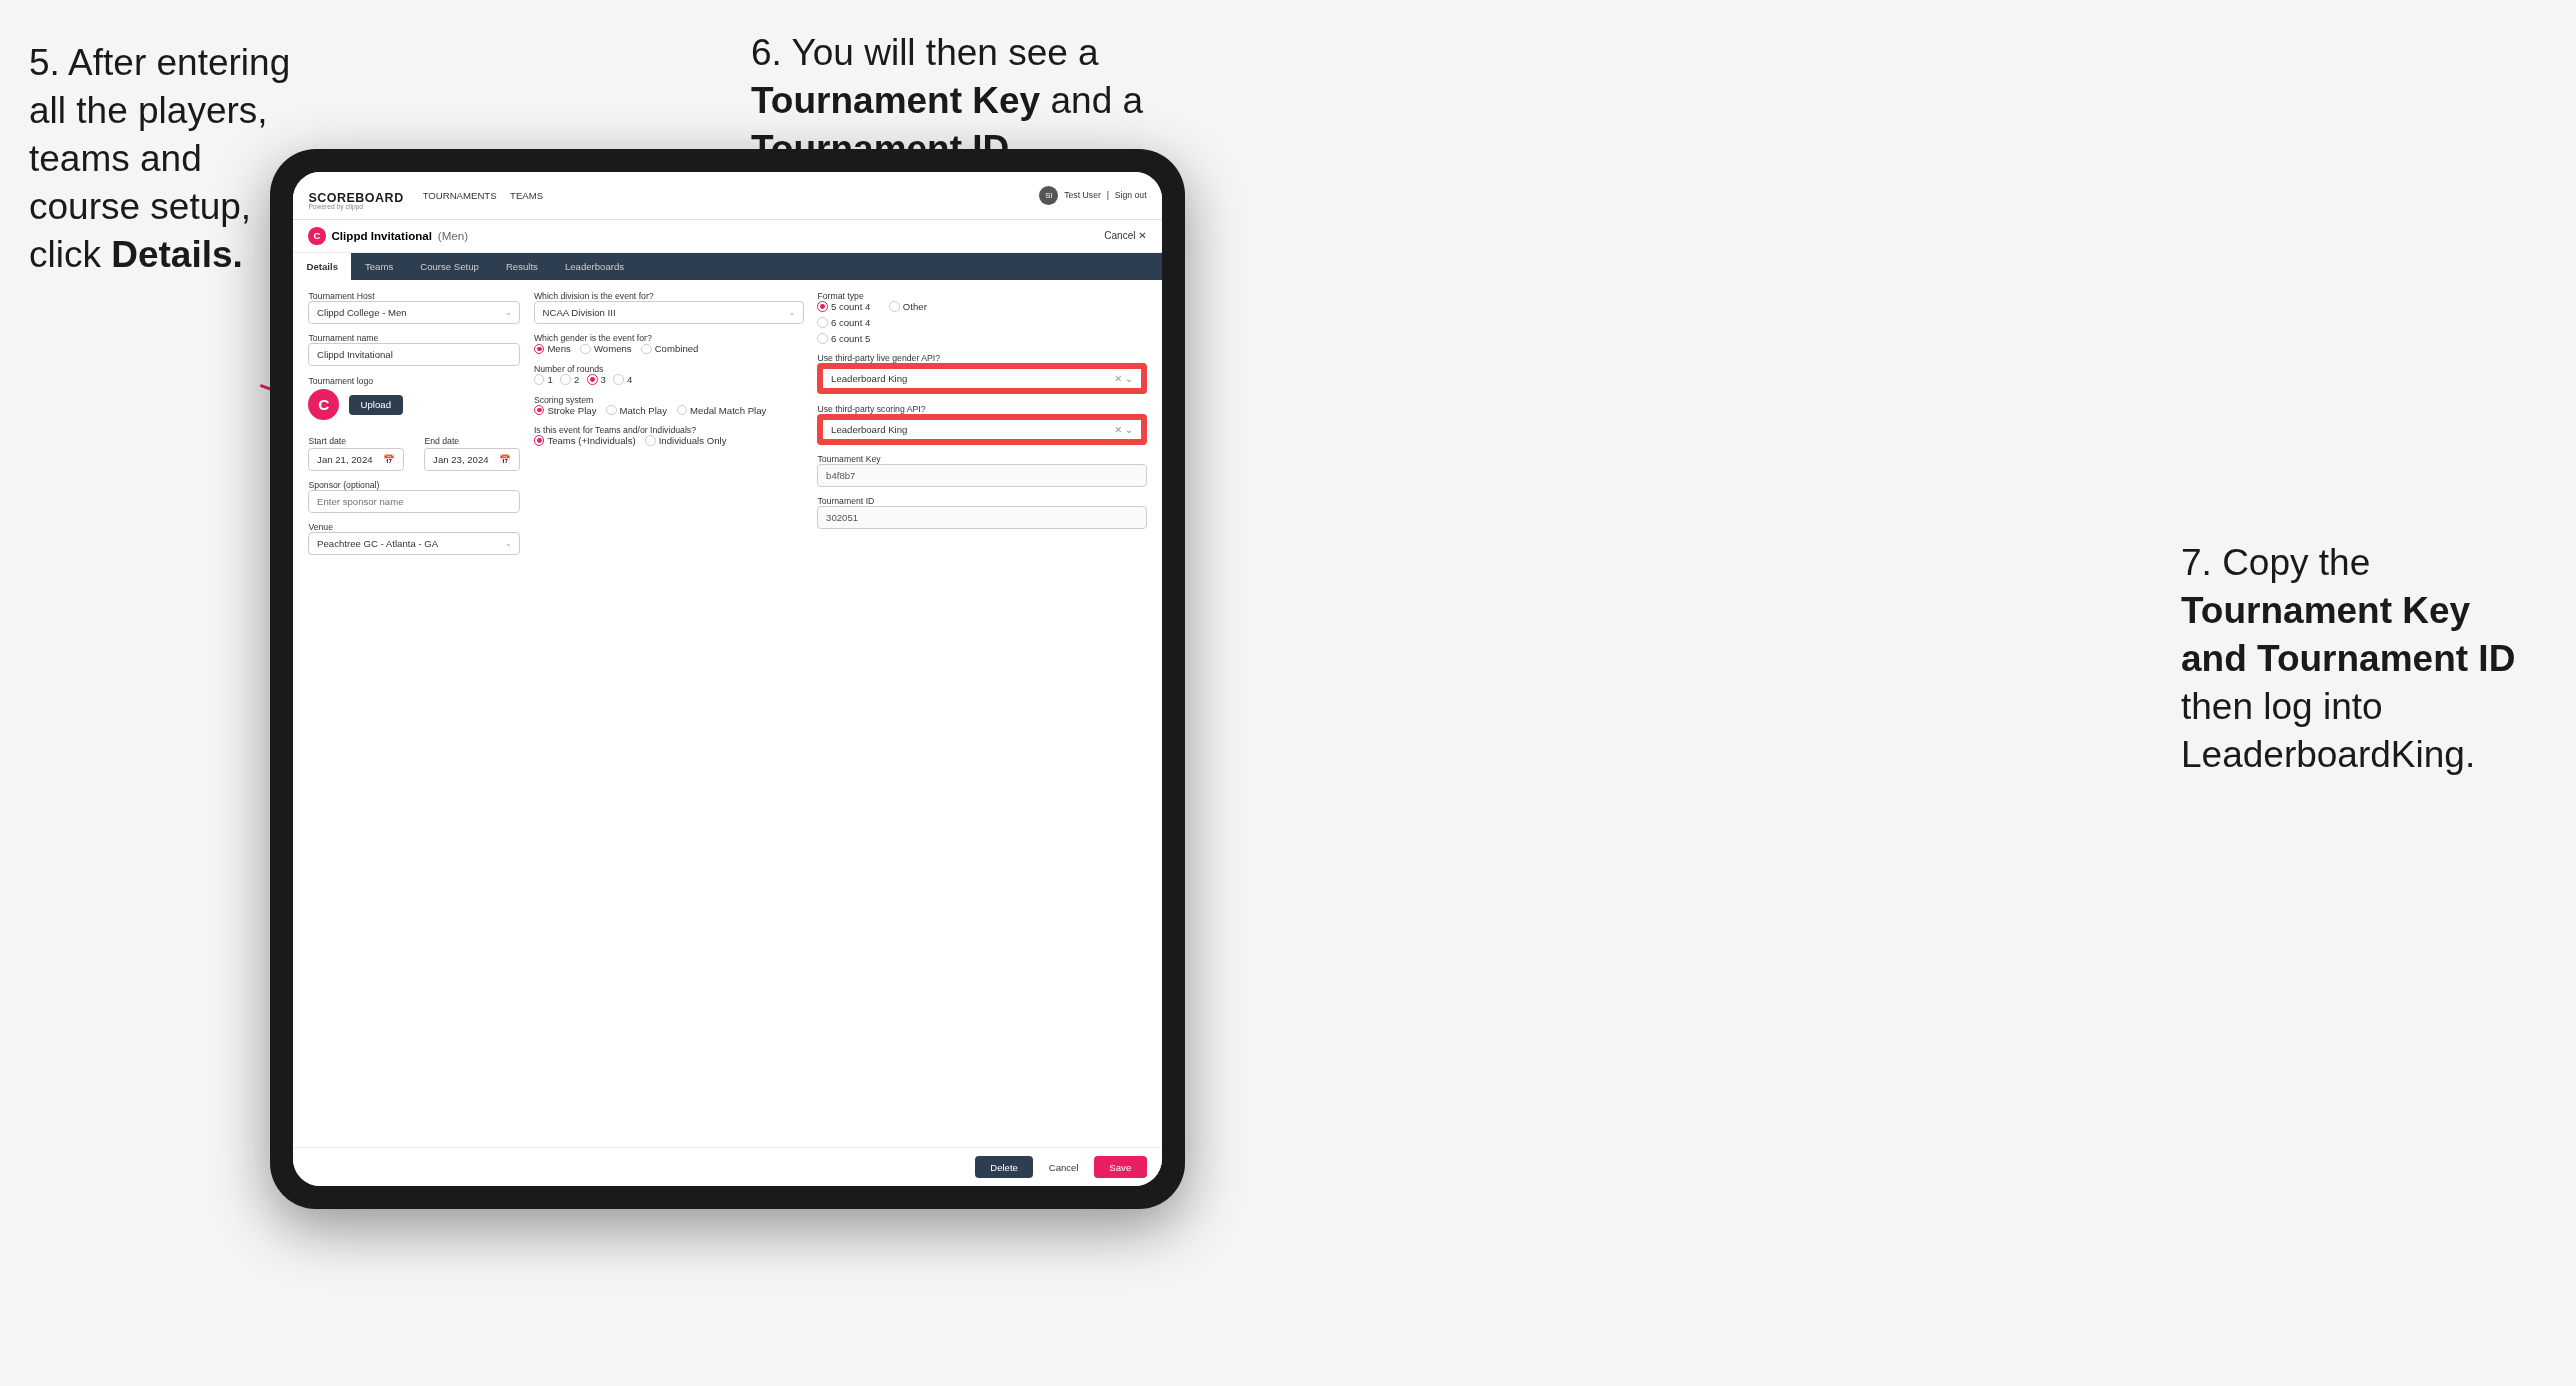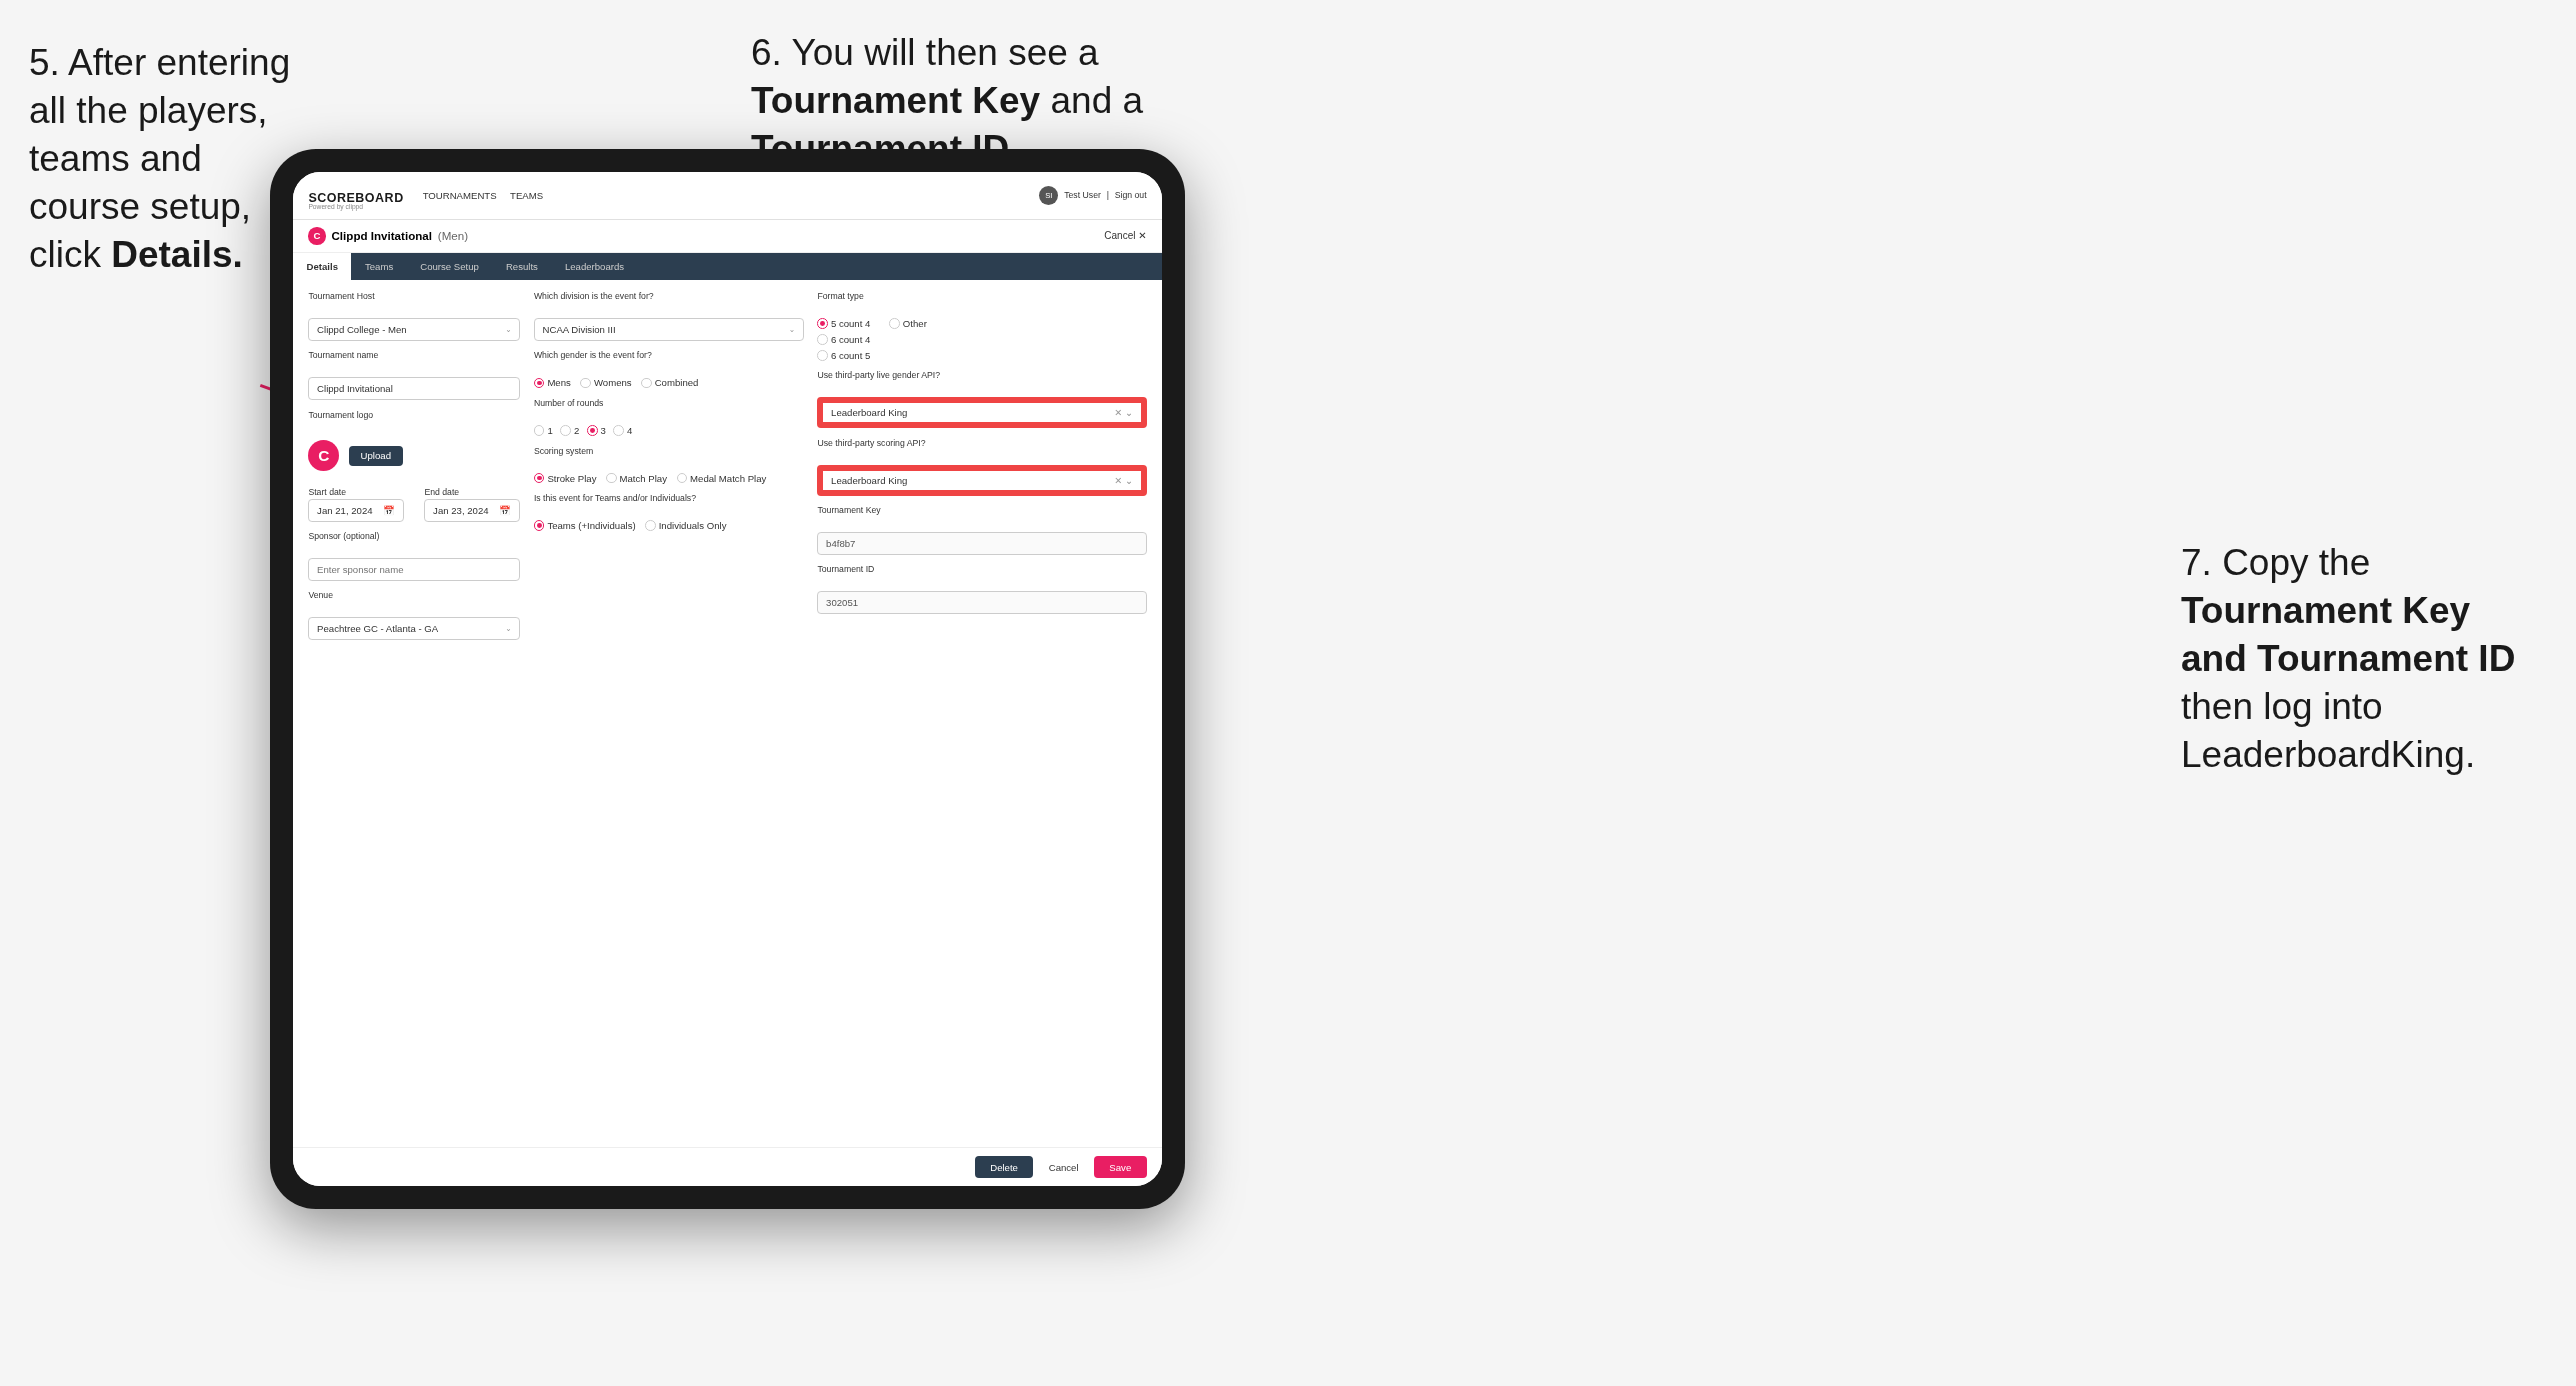--- a/index.html
+++ b/index.html
@@ -209,21 +209,21 @@
     .col-right {
       flex: 1;
       display: flex;
       flex-direction: column;
       gap: 9.6px;
     }
 
     .field-group {
       display: flex;
       flex-direction: column;
-      gap: 17px;
+      gap: 0;
     }
     .field-label {
       font-size: 8.7px;
       color: #333;
       font-weight: 500;
     }
     .field-input {
       border: 1px solid #ccc;
       border-radius: 3.9px;
       padding: 4.8px 7.7px;

